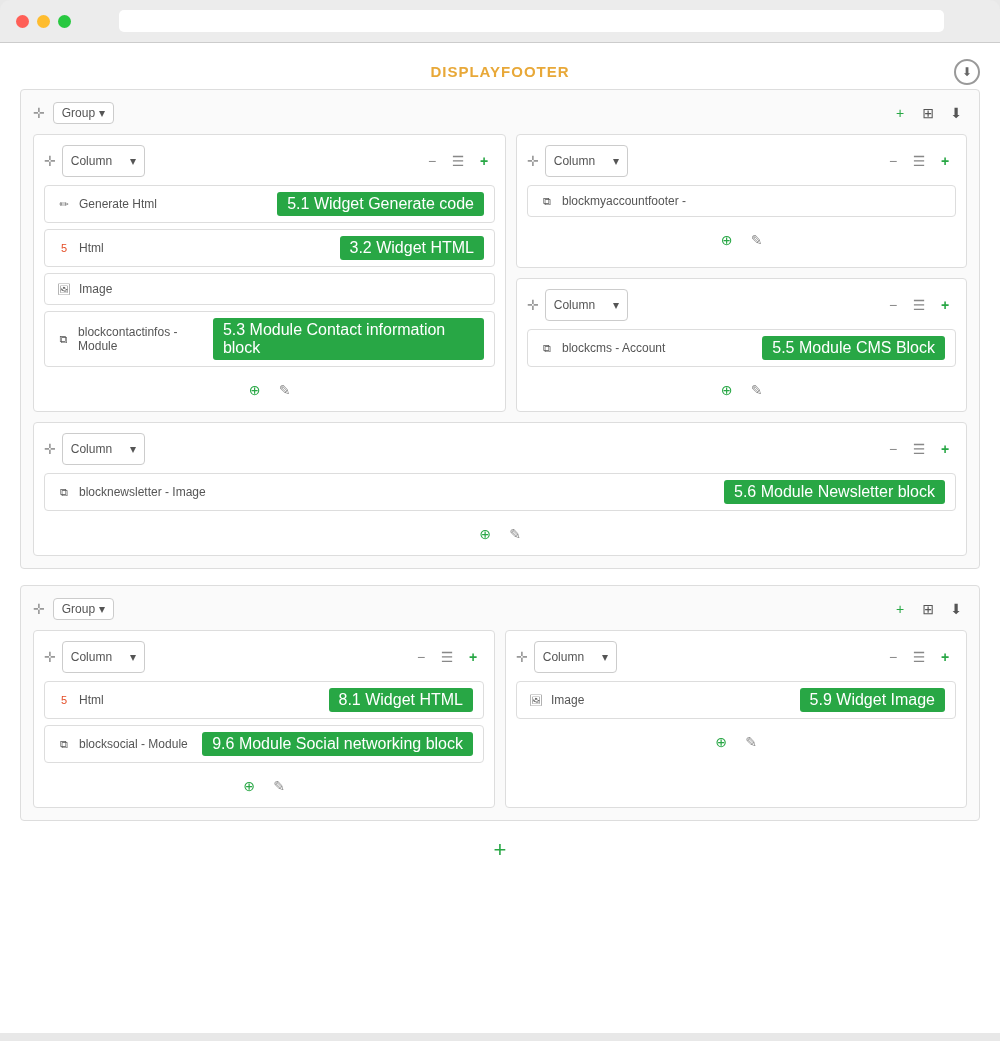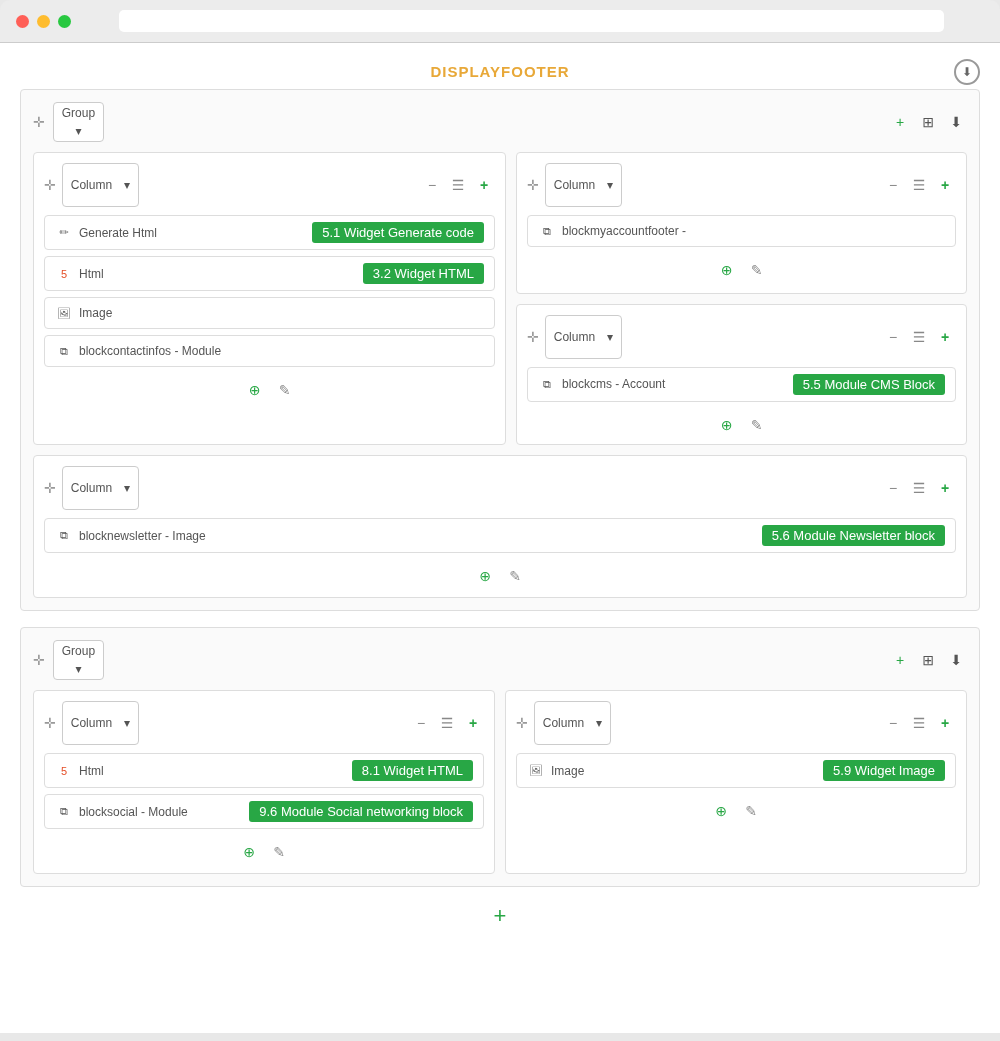--- a/index.html
+++ b/index.html
@@ -100,21 +100,20 @@
       background: white;
       border: 1px solid #ccc;
       border-radius: 4px;
       padding: 3px 8px;
       font-size: 12px;
       cursor: pointer;
       display: flex;
       align-items: center;
       gap: 4px;
       color: #555;
-      flex-direction: column;
     }
 
     .icon-btn {
       width: 22px;
       height: 22px;
       display: flex;
       align-items: center;
       justify-content: center;
       cursor: pointer;
       color: #555;
@@ -147,26 +146,26 @@
       justify-content: space-between;
       margin-bottom: 8px;
     }
     .column-header-left { display: flex; align-items: center; gap: 6px; }
     .column-header-right { display: flex; align-items: center; gap: 4px; }
 
     .column-btn {
       background: white;
       border: 1px solid #ccc;
       border-radius: 4px;
-      padding: 14px 8px;
+      padding: 8px 8px;
       font-size: 12px;
       cursor: pointer;
       display: flex;
       align-items: center;
-      gap: 12px;
+      gap: 18px;
       color: #555;
     }
 
     
     .widget-row {
       border: 1px solid #ddd;
       border-radius: 4px;
       padding: 6px 10px;
       margin-bottom: 6px;
       background: white;
@@ -181,21 +180,21 @@
       align-items: center;
       gap: 6px;
     }
 
     .widget-label {
       display: inline-block;
       background: #28a745;
       color: white;
       border-radius: 3px;
       padding: 3px 10px;
-      font-size: 13px;
+      font-size: 16px;
       font-weight: 500;
     }
 
     
     .column-footer {
       display: flex;
       align-items: center;
       gap: 8px;
       margin-top: 8px;
       padding-top: 4px;
@@ -320,20 +319,21 @@
             <span class="small-icon icon-image">🖼</span>
             <span>Image</span>
           </div>
         </div>
 
         <div class="widget-row">
           <div class="widget-row-left">
             <span class="small-icon icon-module">⧉</span>
             <span>blockcontactinfos - Module</span>
           </div>
+          <span class="widget-label">5.3 Module Contact information block</span>
         </div>
 
         <div class="column-footer">
           <button class="icon-btn icon-btn-green">⊕</button>
           <button class="icon-btn pencil-icon">✎</button>
         </div>
       </div>
 
       <div style="flex:1; display:flex; flex-direction:column; gap:10px;">
 

